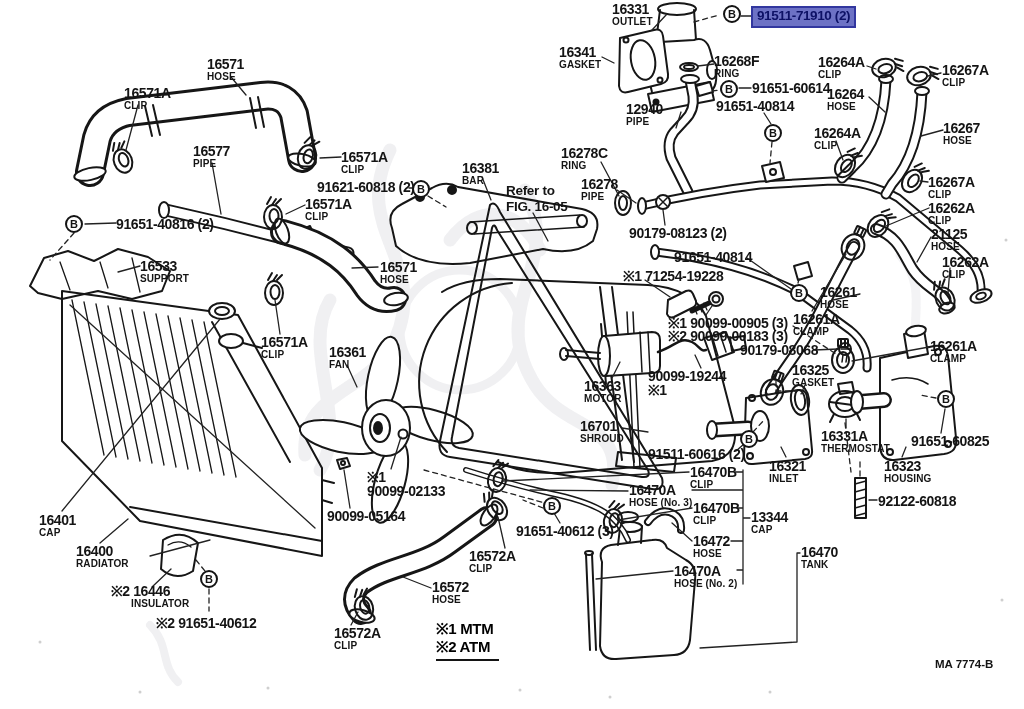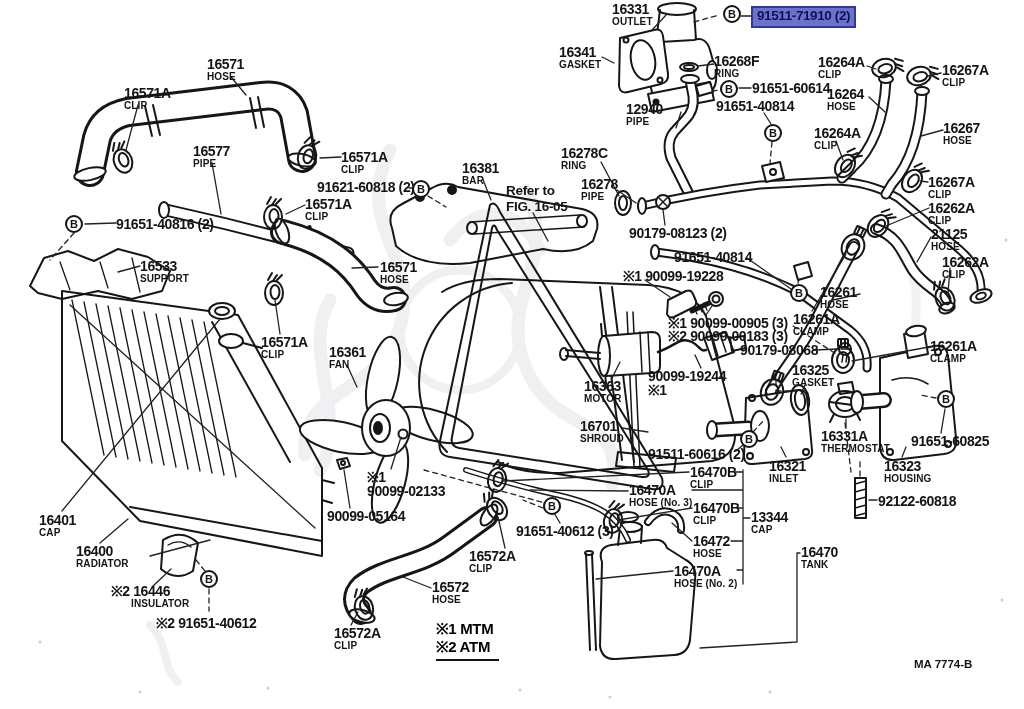--- a/index.html
+++ b/index.html
@@ -474,21 +474,21 @@
       <div class="name">CLIP</div>
     </div>
 <div class="lbl" style="left:329px;top:345px">
       <div class="code">16361</div>
       <div class="name">FAN</div>
     </div>
 <div class="lbl" style="left:629px;top:226px">
       <div class="code">90179-08123 (2)</div>
     </div>
 <div class="lbl" style="left:623px;top:269px">
-      <div class="code">※1 90099-19228</div>
+      <div class="code">※1 71254-19228</div>
     </div>
 <div class="lbl" style="left:674px;top:250px">
       <div class="code">91651-40814</div>
     </div>
 <div class="lbl" style="left:668px;top:316px">
       <div class="code">※1 90099-00905 (3)</div>
     </div>
 <div class="lbl" style="left:668px;top:329px">
       <div class="code">※2 90099-00183 (3)</div>
     </div>
@@ -595,21 +595,21 @@
     </div>
 <div class="lbl" style="left:334px;top:626px">
       <div class="code">16572A</div>
       <div class="name">CLIP</div>
     </div>
 
 <div class="legend" style="left:436px;top:620px">
   <div>※1 MTM</div>
   <div>※2 ATM</div>
 </div>
-<div class="lbl macode" style="left:914px;top:658px">MA 7774-B</div>
+<div class="lbl macode" style="left:935px;top:658px">MA 7774-B</div>
 
 <div class="bm" style="left:723px;top:5px">B</div>
 <div class="bm" style="left:720px;top:80px">B</div>
 <div class="bm" style="left:764px;top:124px">B</div>
 <div class="bm" style="left:790px;top:284px">B</div>
 <div class="bm" style="left:65px;top:215px">B</div>
 <div class="bm" style="left:412px;top:180px">B</div>
 <div class="bm" style="left:543px;top:497px">B</div>
 <div class="bm" style="left:740px;top:430px">B</div>
 <div class="bm" style="left:937px;top:390px">B</div>

